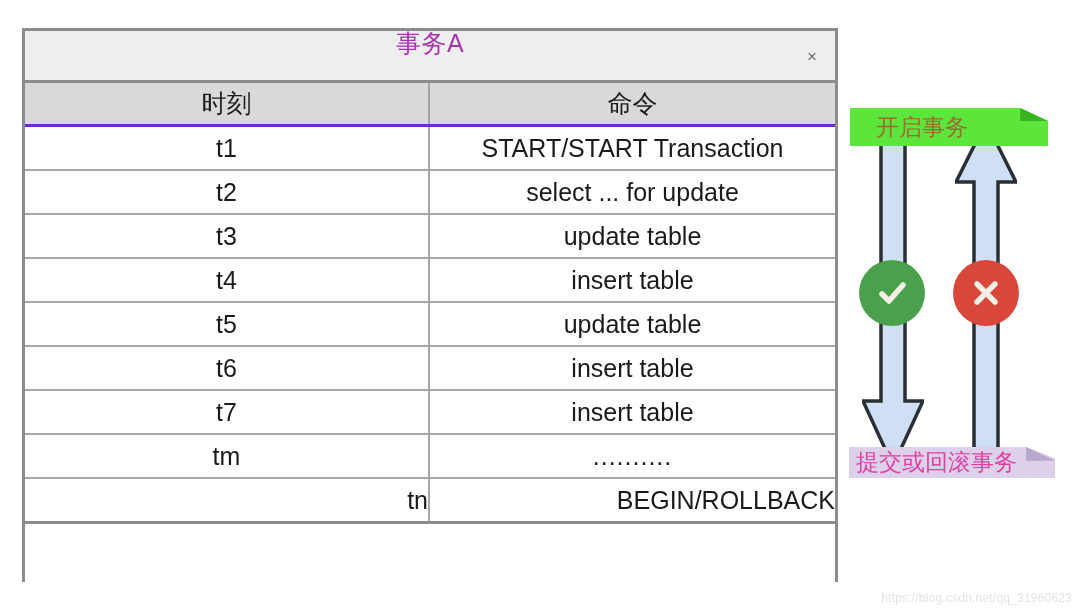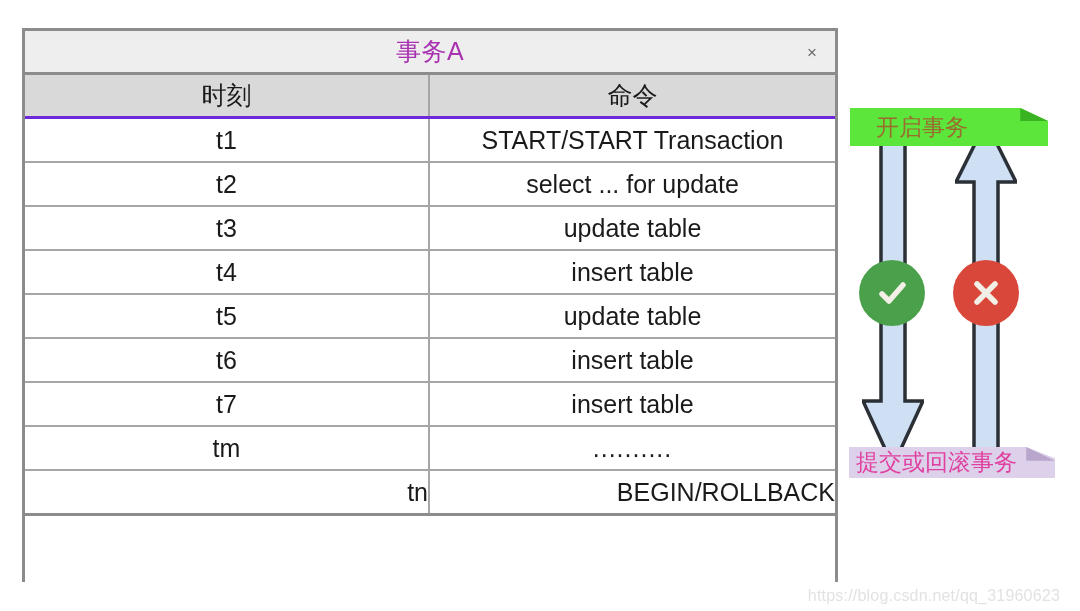--- a/index.html
+++ b/index.html
@@ -22,26 +22,26 @@
     top: 28px;
     width: 816px;
     height: 554px;
     border: 3px solid #8c8c8c;
     background: #ffffff;
     box-sizing: border-box;
   }
 
   #title-bar {
     position: relative;
-    height: 44px;
+    height: 52px;
     background: #eeeeee;
     border-bottom: 3px solid #8c8c8c;
     box-sizing: border-box;
     display: flex;
-    align-items: center;
+    align-items: flex-start;
     justify-content: center;
   }
   #title-text {
     font-size: 25px;
     color: #a832b0;
     letter-spacing: 0.5px;
     line-height: 1;
   }
   #close-button {
     position: absolute;
@@ -207,23 +207,23 @@
     top: 260px;
     width: 66px;
     height: 66px;
     background: #d9463a;
   }
   .glyph-svg { display: block; }
 
   
   #watermark {
     position: absolute;
-    right: 20px;
+    right: 8px;
     bottom: 6px;
-    font-size: 16px;
+    font-size: 12px;
     color: #e2e2e2;
     letter-spacing: 0.2px;
     white-space: nowrap;
   }
 </style>
 </head>
 <body>
 
 <div id="window-panel">
 

